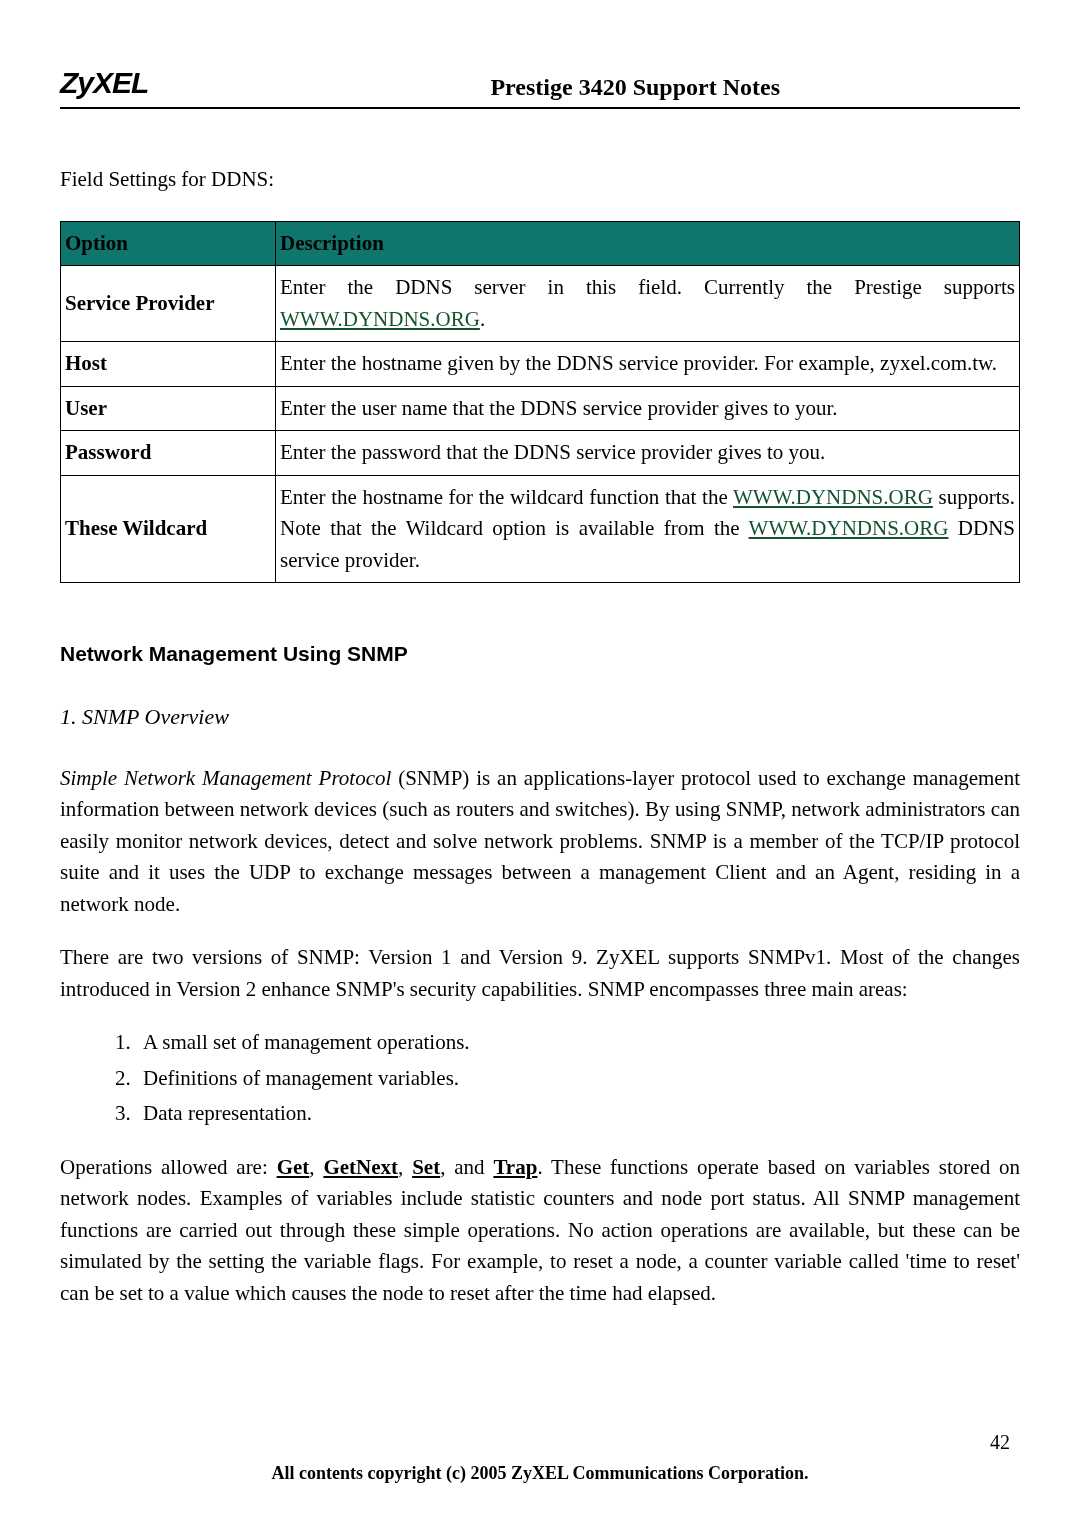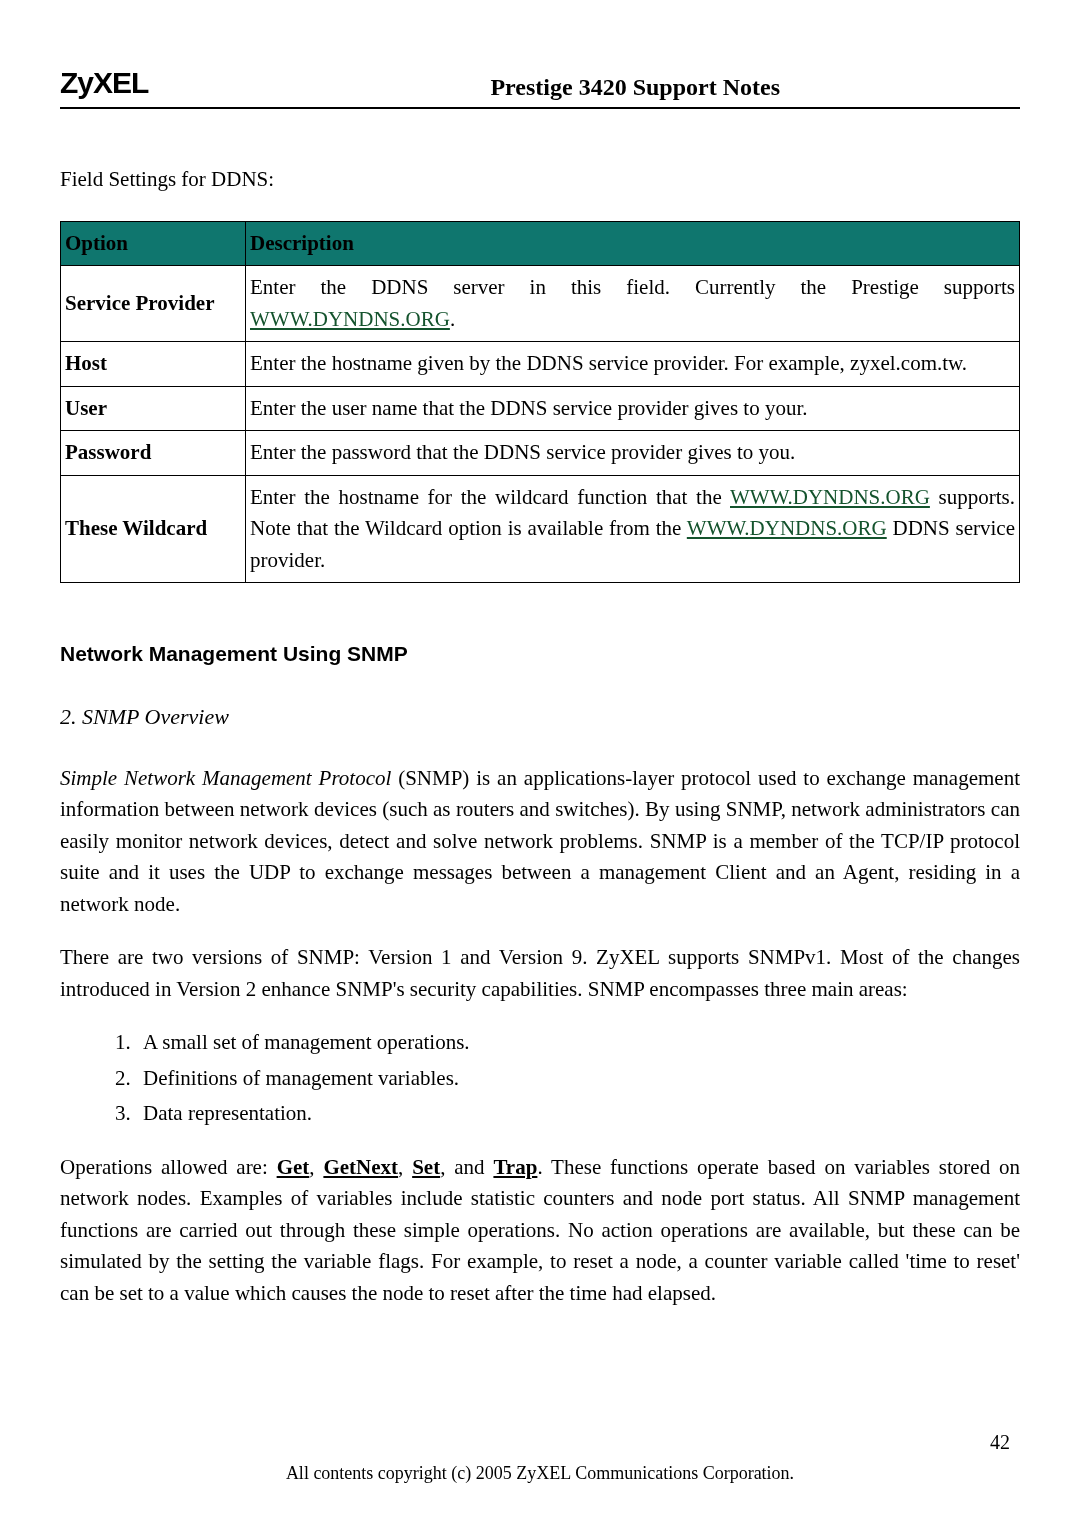--- a/index.html
+++ b/index.html
@@ -18,20 +18,21 @@
     display: flex;
     align-items: flex-end;
     justify-content: space-between;
     border-bottom: 2px solid #000;
     padding-bottom: 2px;
     margin-bottom: 55px;
   }
   .logo {
     font-family: Arial, Helvetica, sans-serif;
     font-weight: 900;
+    font-style: italic;
     font-size: 30px;
     letter-spacing: -1px;
   }
   .doc-title {
     font-weight: bold;
     font-size: 24px;
     padding-right: 240px;
   }
   .intro { margin-bottom: 25px; }
   table.options {
@@ -43,21 +44,21 @@
     border: 1px solid #000;
     padding: 6px 4px;
     text-align: left;
     vertical-align: middle;
     font-size: 21px;
   }
   table.options th {
     background: #0f766e;
     font-weight: bold;
   }
-  table.options td.opt { font-weight: bold; width: 185px; }
+  table.options td.opt { font-weight: bold; width: 215px; }
   table.options .just { text-align: justify; text-justify: inter-word; }
   a.link { color: #14532d; text-decoration: underline; }
   .sect-head {
     font-family: Arial, Helvetica, sans-serif;
     font-weight: bold;
     font-size: 21px;
     margin-bottom: 30px;
   }
   .subhead {
     font-style: italic;
@@ -91,20 +92,21 @@
     right: 70px;
     bottom: 70px;
     font-size: 20px;
   }
   .copyright {
     position: absolute;
     left: 0; right: 0;
     bottom: 40px;
     text-align: center;
     font-size: 18px;
+    font-weight: bold;
   }
   .b { font-weight: bold; text-decoration: underline; }
 </style>
 </head>
 <body>
 
 <div class="header-row">
   <span class="logo">ZyXEL</span>
   <span class="doc-title">Prestige 3420 Support Notes</span>
 </div>
@@ -139,21 +141,21 @@
     <td class="opt">These Wildcard</td>
     <td class="just">
       <span>Enter the hostname for the wildcard function that the </span><a class="link" href="#">WWW.DYNDNS.ORG</a><span> supports. Note that the Wildcard option is available from the </span><a class="link" href="#">WWW.DYNDNS.ORG</a><span> DDNS service provider.</span>
     </td>
   </tr>
 </tbody>
   </table>
 
 <div class="sect-head">Network Management Using SNMP</div>
 
-<div class="subhead">2. SNMP Overview</div>
+<div class="subhead">1. SNMP Overview</div>
 
 <p class="body">
   <span class="em-i">Simple Network Management Protocol</span><span> (SNMP) is an applications-layer protocol used to exchange management information between network devices (such as routers and switches). By using SNMP, network administrators can easily monitor network devices, detect and solve network problems. SNMP is a member of the TCP/IP protocol suite and it uses the UDP to exchange messages between a management Client and an Agent, residing in a network node.</span>
 </p>
 
 <p class="body">There are two versions of SNMP: Version 1 and Version 9. ZyXEL supports SNMPv1. Most of the changes introduced in Version 2 enhance SNMP's security capabilities. SNMP encompasses three main areas:</p>
 
 <ol class="enum">
   <li>A small set of management operations.</li>
   <li>Definitions of management variables.</li>

